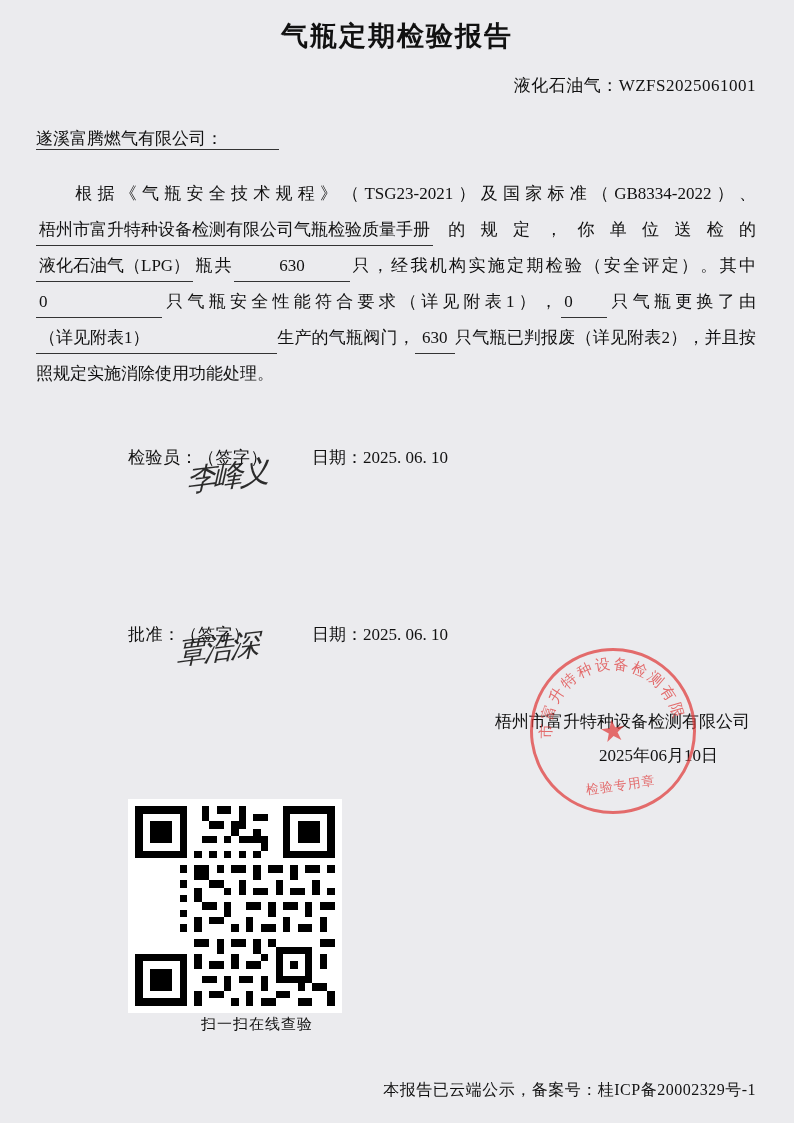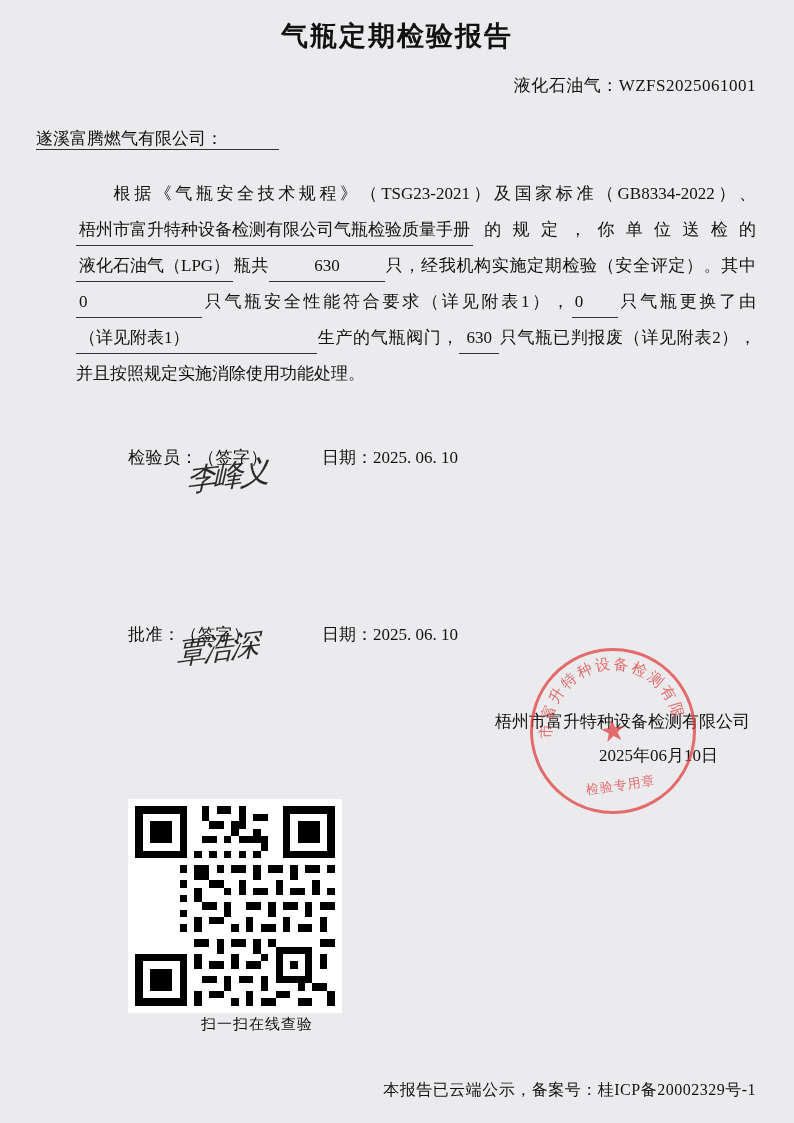--- a/index.html
+++ b/index.html
@@ -44,21 +44,20 @@
     padding-bottom: 1px;
     padding-right: 56px;
     text-align: right;
   }
   .body-text {
     margin-top: 26px;
     padding: 0 38px 0 36px;
     font-size: 17px;
     line-height: 36px;
     text-align: justify;
-    margin-left: 40px;
   }
   .body-text p {
     margin: 0;
     text-indent: 0;
   }
   .indent {
     display: inline-block;
     width: 34px;
   }
   .ul {
@@ -82,21 +81,21 @@
   .sign-block {
     margin-top: 54px;
     padding-left: 128px;
     font-size: 17px;
     position: relative;
     height: 58px;
   }
   .sign-block .lbl { letter-spacing: 0.5px; }
   .sign-block .date {
     position: absolute;
-    left: 322px;
+    left: 312px;
     top: 0;
   }
   .handwriting {
     position: absolute;
     font-family: "DejaVu Serif", serif;
     font-style: italic;
     font-size: 30px;
     color: #1b1b1b;
     transform: rotate(-7deg) skewX(-6deg);
     letter-spacing: -3px;

